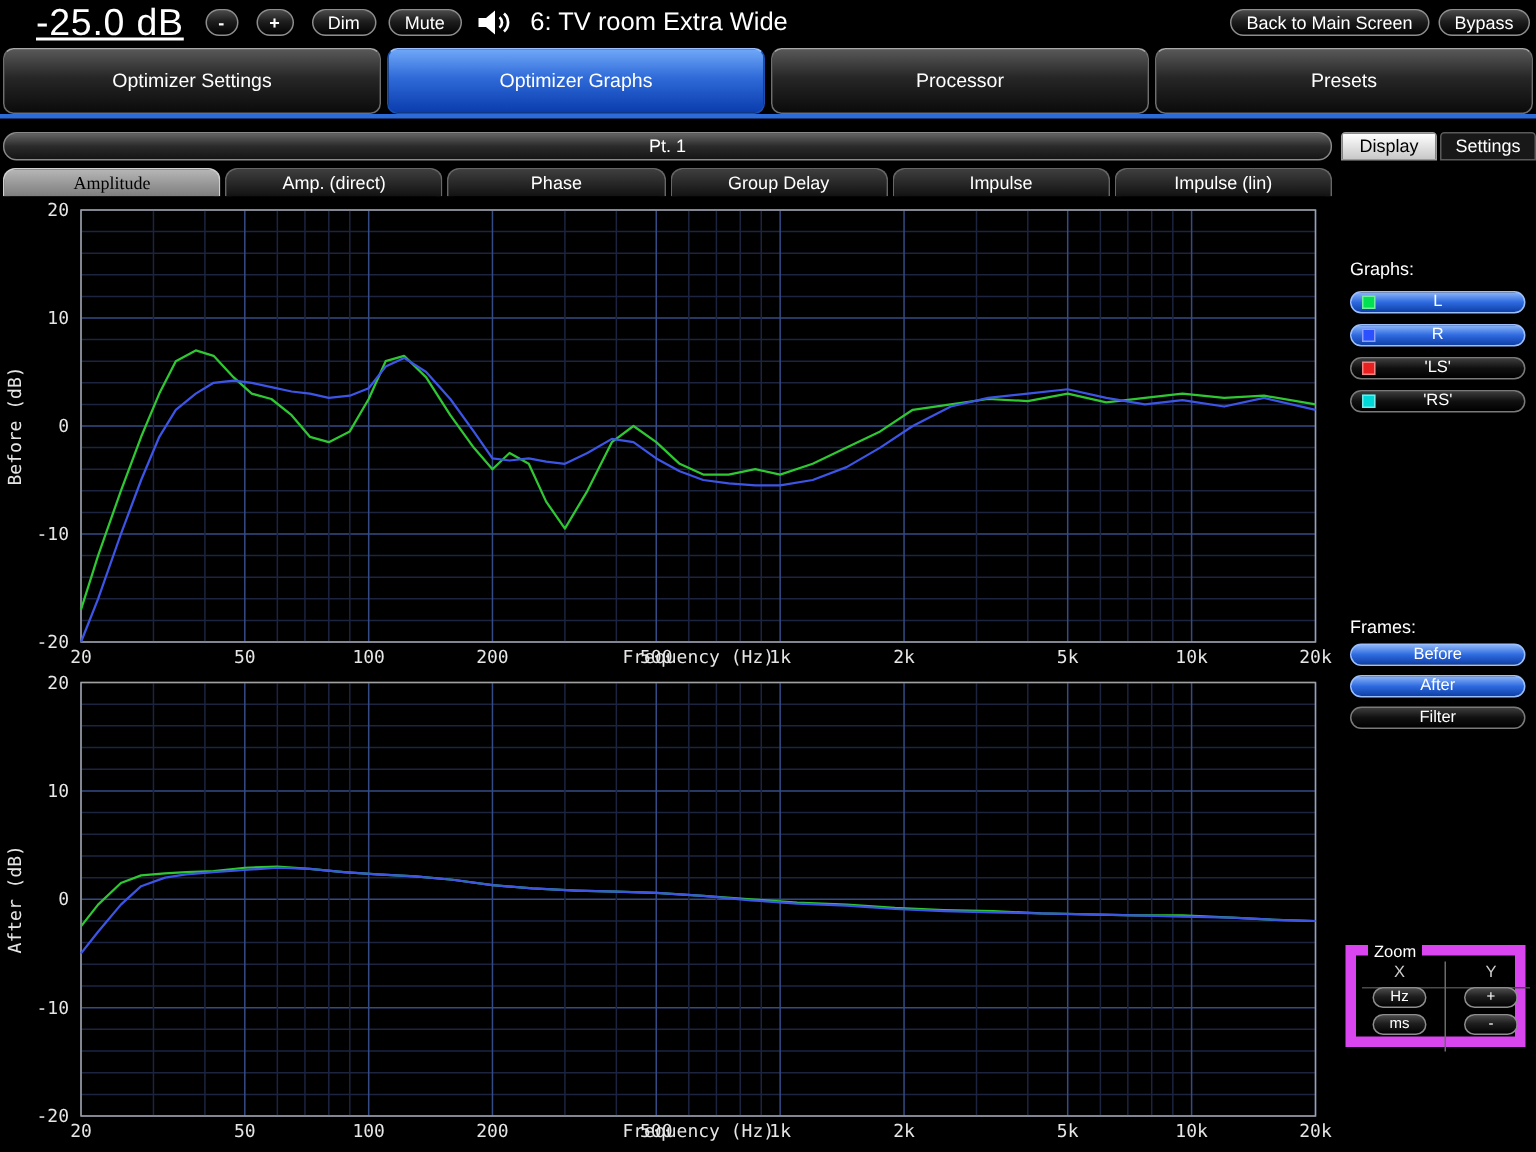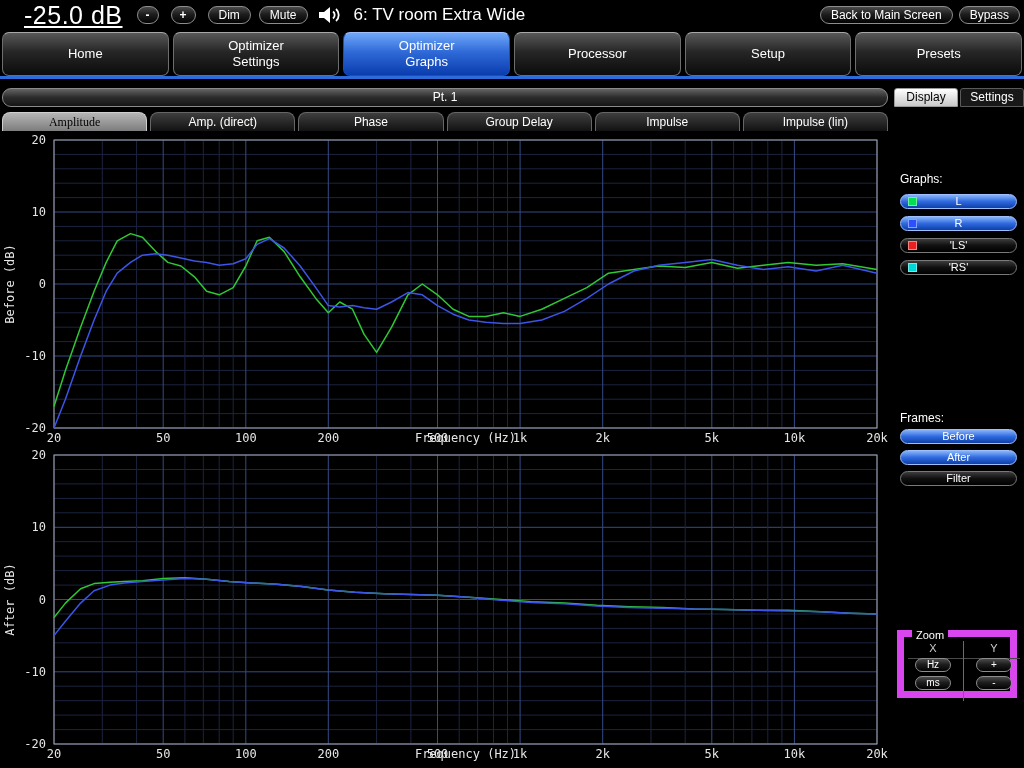--- a/index.html
+++ b/index.html
@@ -97,25 +97,23 @@
       <path d="M18 3 A8 8 0 0 1 18 15" stroke="#fff" stroke-width="1.8" fill="none"></path>
     </svg>
   </span>
   <span class="title">6: TV room Extra Wide</span>
   <span class="flex-spacer"></span>
   <button class="pill mR6">Back to Main Screen</button>
   <button class="pill mR4">Bypass</button>
 </div>
 
 <nav class="main-tabs">
-  <button class="main-tab">Home</button>
   <button class="main-tab">Optimizer Settings</button>
   <button class="main-tab active">Optimizer Graphs</button>
   <button class="main-tab">Processor</button>
-  <button class="main-tab">Setup</button>
   <button class="main-tab">Presets</button>
 </nav>
 <div class="blue-rule"></div>
 
 <div class="pt-bar">Pt. 1</div>
 <div class="view-tabs">
   <button class="view-tab on">Display</button>
   <button class="view-tab off">Settings</button>
 </div>
 

